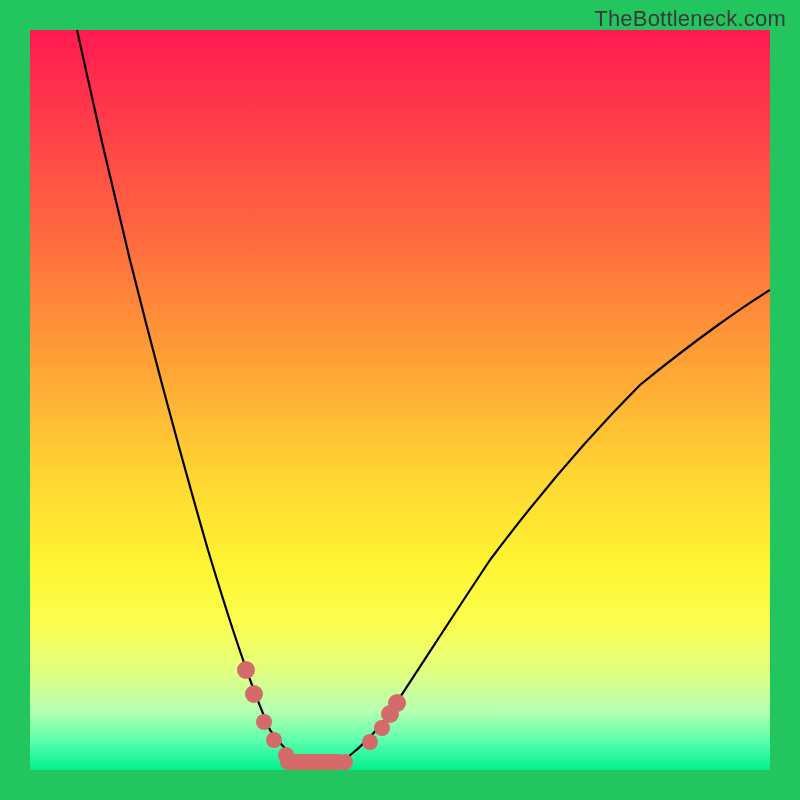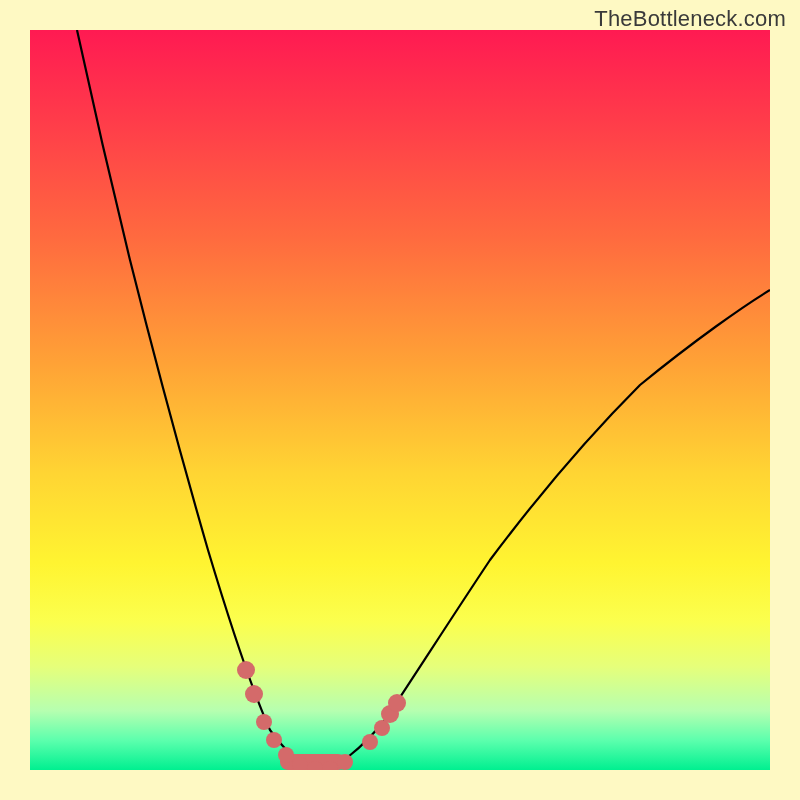--- a/index.html
+++ b/index.html
@@ -10,21 +10,21 @@
     overflow: hidden;
     background: #000;
     font-family: Arial, Helvetica, sans-serif;
   }
   .frame {
     position: absolute;
     left: 0;
     top: 0;
     width: 800px;
     height: 800px;
-    background: #fef9c3;
+    background: #22c55e;
   }
   .plot {
     position: absolute;
     left: 30px;
     top: 30px;
     width: 740px;
     height: 740px;
     background: linear-gradient(
       to bottom,
       #ff1a52 0%,

